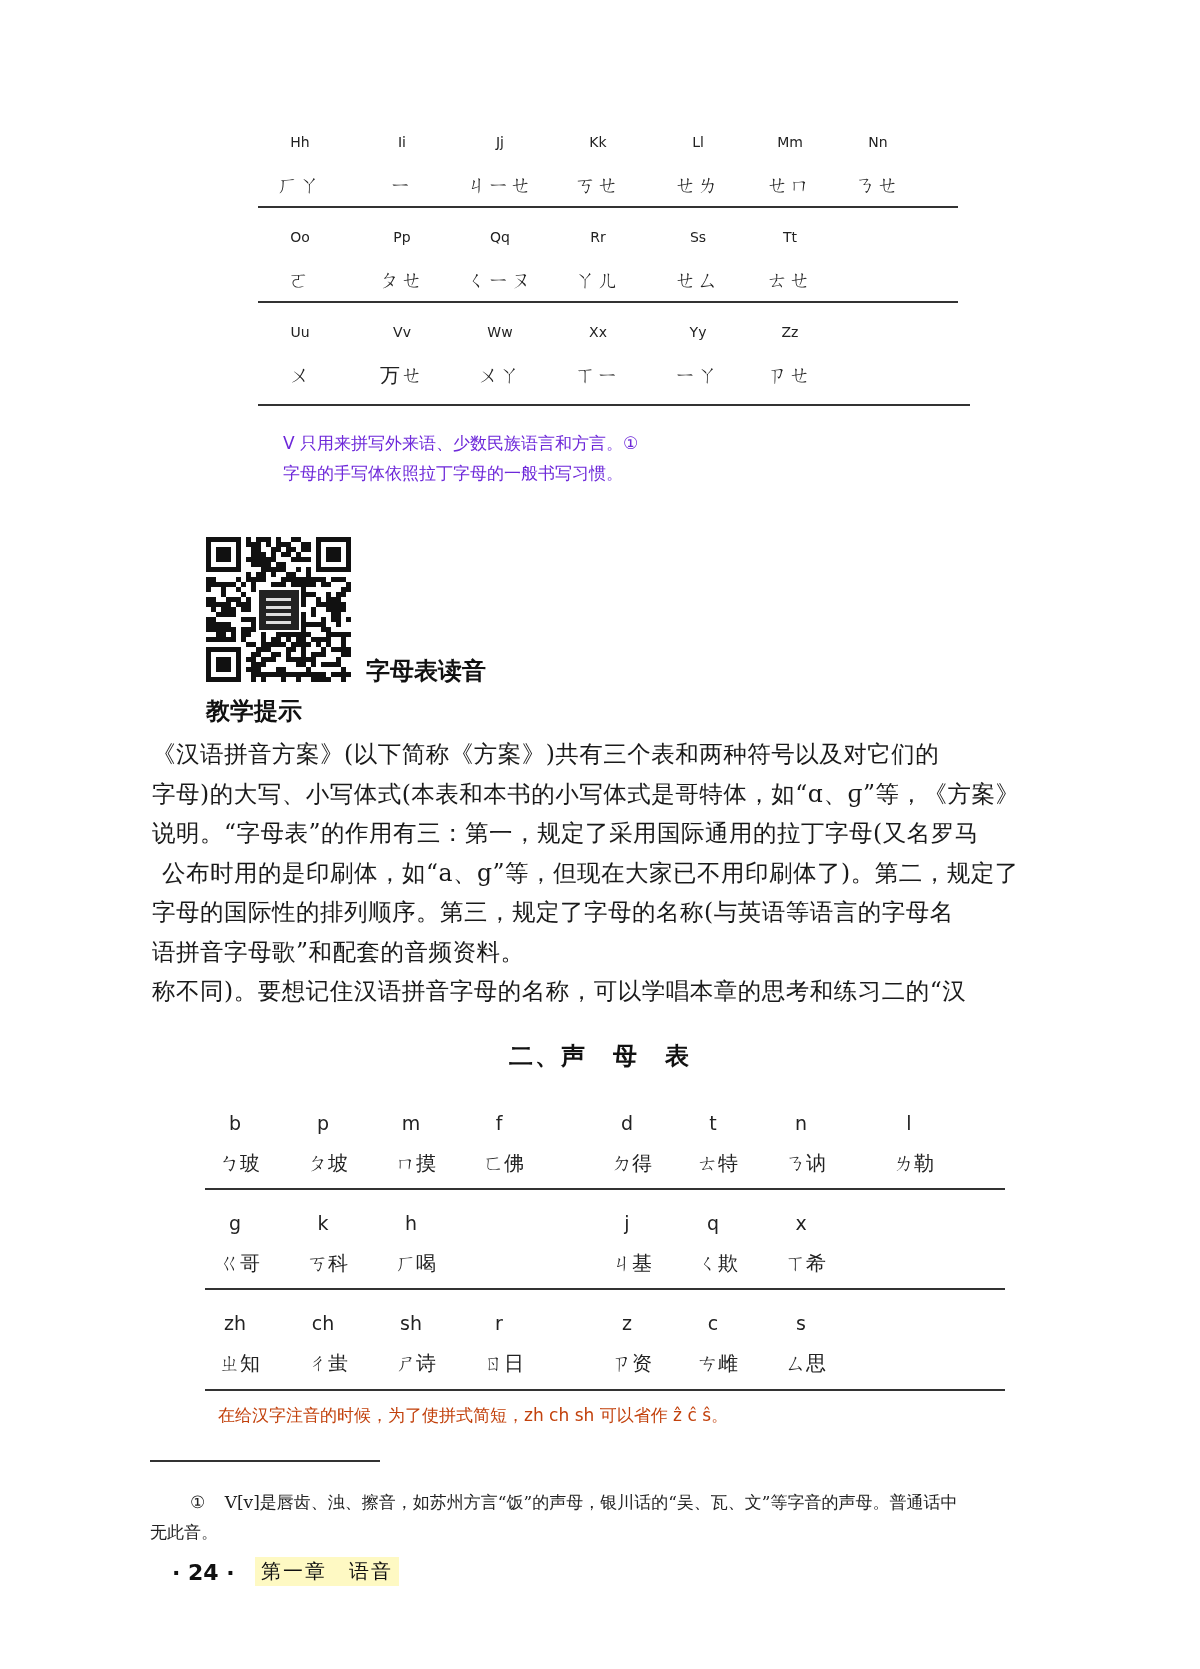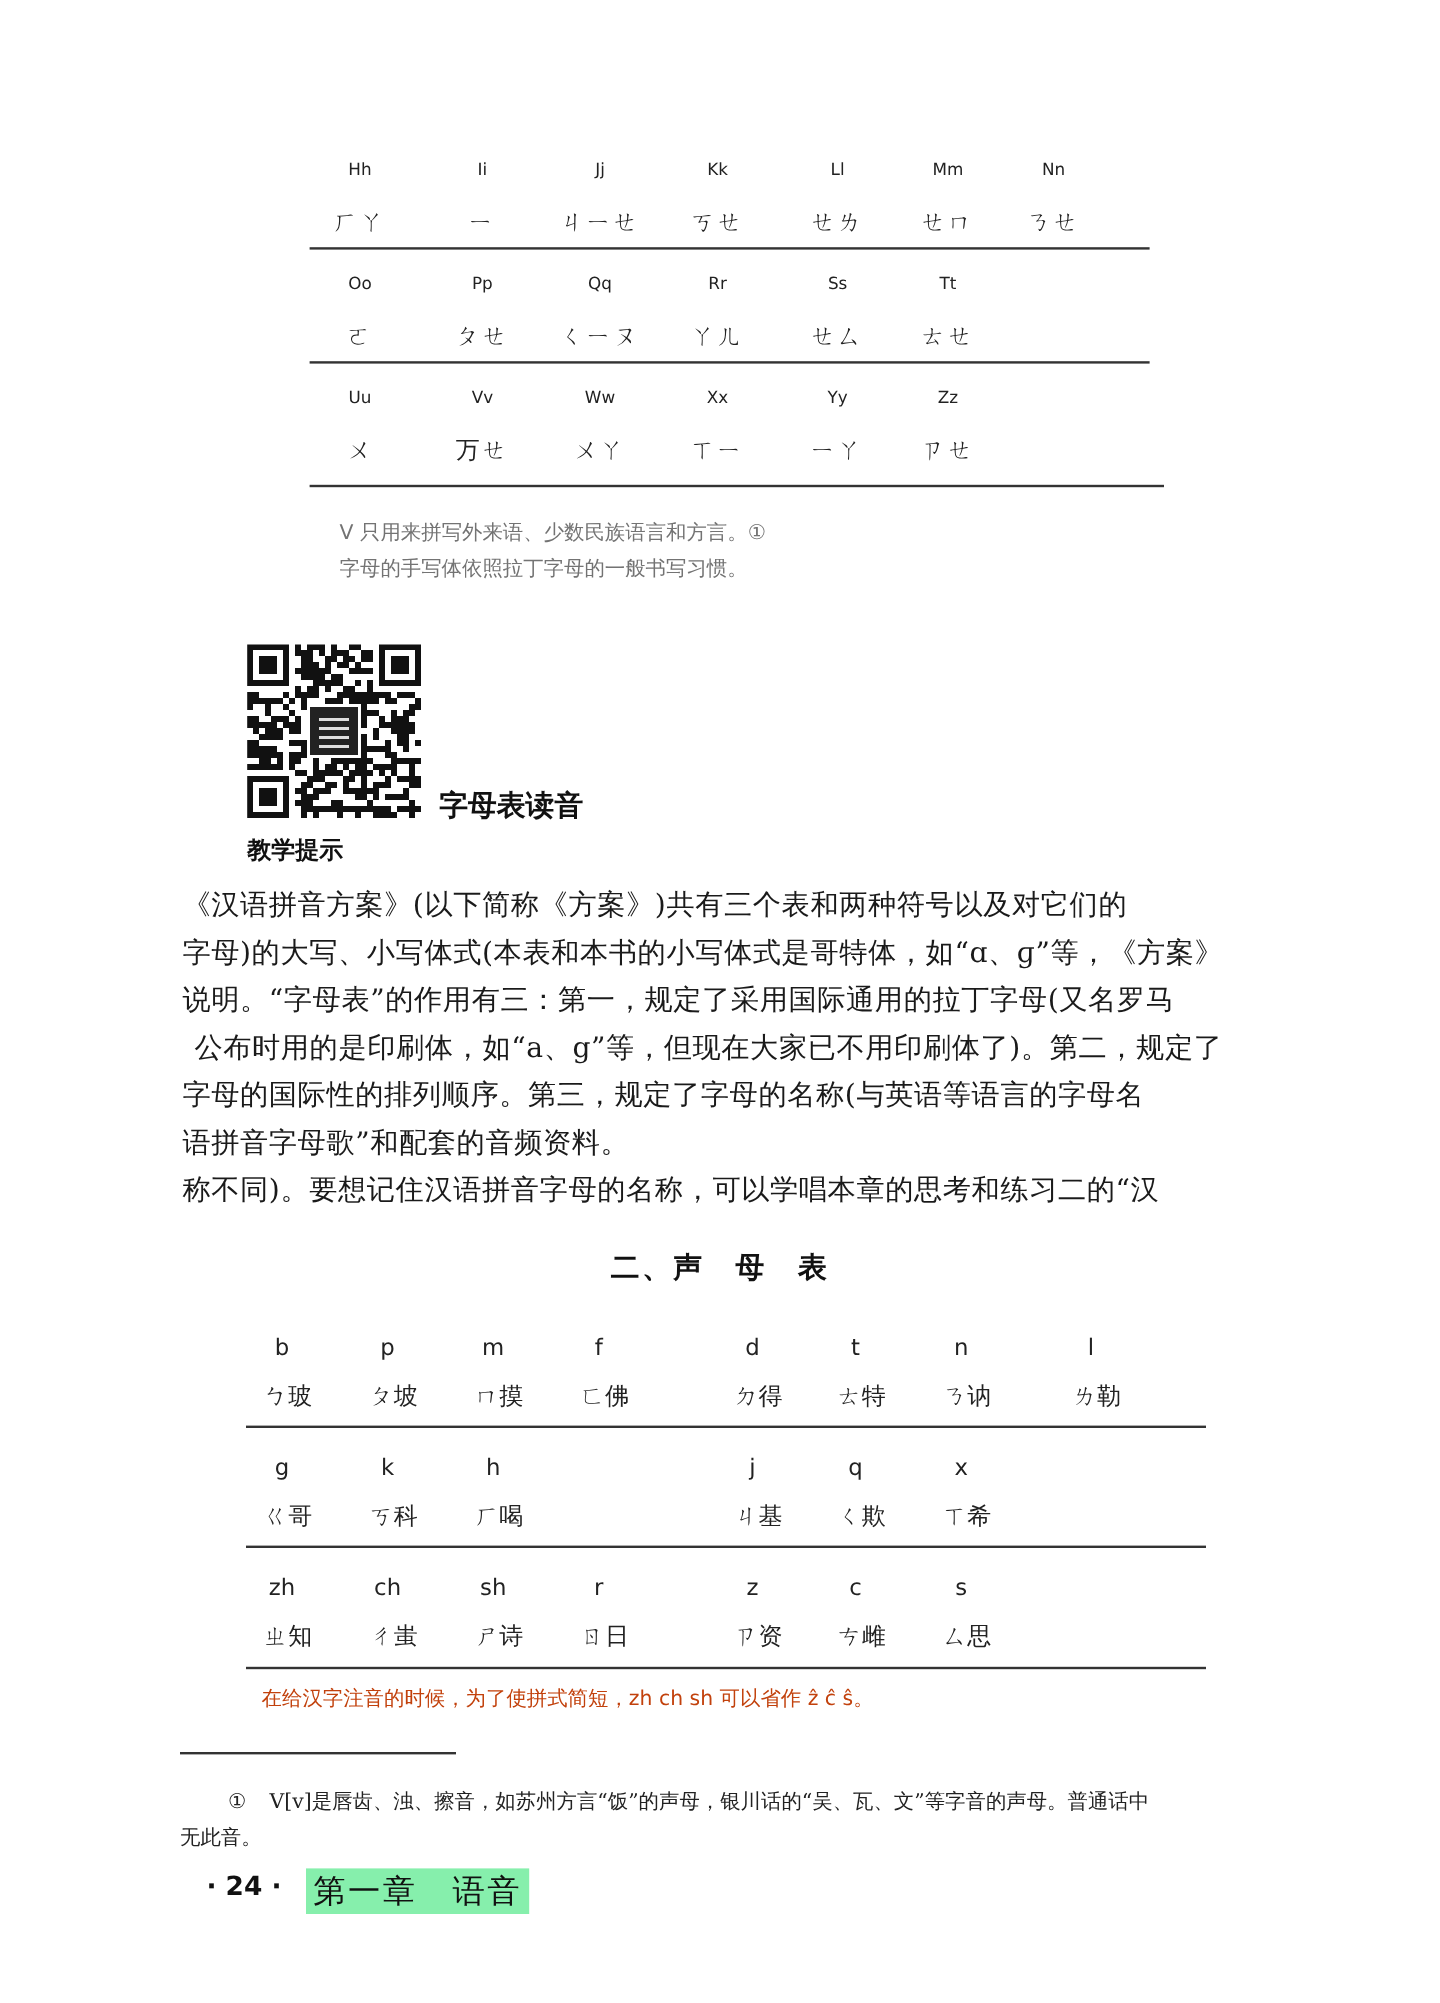--- a/index.html
+++ b/index.html
@@ -9,27 +9,27 @@
   
   .alpha-table { position: absolute; left: 270px; width: 750px; }
   .alpha-row { position: relative; height: 101px; }
   .alpha-cell { position: absolute; width: 90px; text-align: center; }
   .alpha-letter { position: absolute; top: 14px; width: 100%; text-align: center;
                   font-family: "DejaVu Sans", "Liberation Sans", sans-serif; font-size: 14px; color: #222; }
   .alpha-zhuyin { position: absolute; top: 52px; width: 100%; text-align: center;
                   font-family: "DejaVu Sans", "Liberation Sans", sans-serif; font-size: 20px; color: #222; letter-spacing: 2px; }
   .rule { position: absolute; height: 1.5px; background: #333; }
 
-  .note { position: absolute; left: 283px; font-size: 17px; font-family: "DejaVu Sans", "Liberation Sans", sans-serif; color: #737373; }
+  .note { position: absolute; left: 283px; font-size: 17px; font-family: "DejaVu Sans", "Liberation Sans", sans-serif; color: #6d28d9; }
 
   
   .qr { position: absolute; left: 206px; top: 537px; width: 145px; height: 145px; }
   .qr-label { position: absolute; left: 366px; top: 655px; font-size: 24px; font-weight: bold;
               font-family: "DejaVu Sans", "Liberation Sans", sans-serif; color: #111; }
-  .tip-heading { position: absolute; left: 206px; top: 695px; font-size: 20px; font-weight: bold;
+  .tip-heading { position: absolute; left: 206px; top: 695px; font-size: 24px; font-weight: bold;
                  font-family: "DejaVu Sans", "Liberation Sans", sans-serif; color: #111; }
 
   .body-text { position: absolute; left: 152px; width: 905px; font-size: 23.5px; line-height: 39.5px;
                color: #1a1a1a; text-align: justify; letter-spacing: 0.5px; }
 
   .section-title { position: absolute; left: 0; width: 1200px; top: 1040px; text-align: center;
                    font-size: 24px; font-weight: bold; font-family: "DejaVu Sans", "Liberation Sans", sans-serif;
                    color: #111; letter-spacing: 2px; }
 
   .init-table { position: absolute; left: 205px; width: 800px; }
@@ -43,22 +43,22 @@
   .zcs-note { position: absolute; left: 218px; top: 1404px; font-size: 17px;
               font-family: "DejaVu Sans", "Liberation Sans", sans-serif; color: #c2410c; }
   .footnote-rule { position: absolute; left: 150px; top: 1460px; width: 230px; height: 1.5px; background: #333; }
   .footnote { position: absolute; left: 150px; top: 1487px; width: 900px; font-size: 17px; line-height: 30px;
               font-family: "DejaVu Serif", "Liberation Serif", serif; color: #222; }
   .footnote .indent { padding-left: 40px; }
 
   .page-footer { position: absolute; left: 172px; top: 1560px; }
   .page-num { position: absolute; left: 0; top: 0; font-size: 22px; font-weight: bold; white-space: nowrap;
               font-family: "DejaVu Sans", "Liberation Sans", sans-serif; color: #111; }
-  .chapter-badge { position: absolute; left: 83px; top: -3px; padding: 1px 6px; background: #86efac;
-                   font-size: 27px; font-family: "DejaVu Sans", "Liberation Sans", sans-serif; color: #111;
+  .chapter-badge { position: absolute; left: 83px; top: -3px; padding: 1px 6px; background: #fef9c3;
+                   font-size: 20px; font-family: "DejaVu Sans", "Liberation Sans", sans-serif; color: #111;
                    white-space: nowrap; letter-spacing: 2px; }
 </style>
 </head>
 <body>
 
 <div class="alpha-table" style="top:120px;">
   <div class="alpha-row" id="arow0">
       <div class="alpha-cell" style="left: -15px;">
         <div class="alpha-letter">Hh</div>
         <div class="alpha-zhuyin">ㄏㄚ</div>

